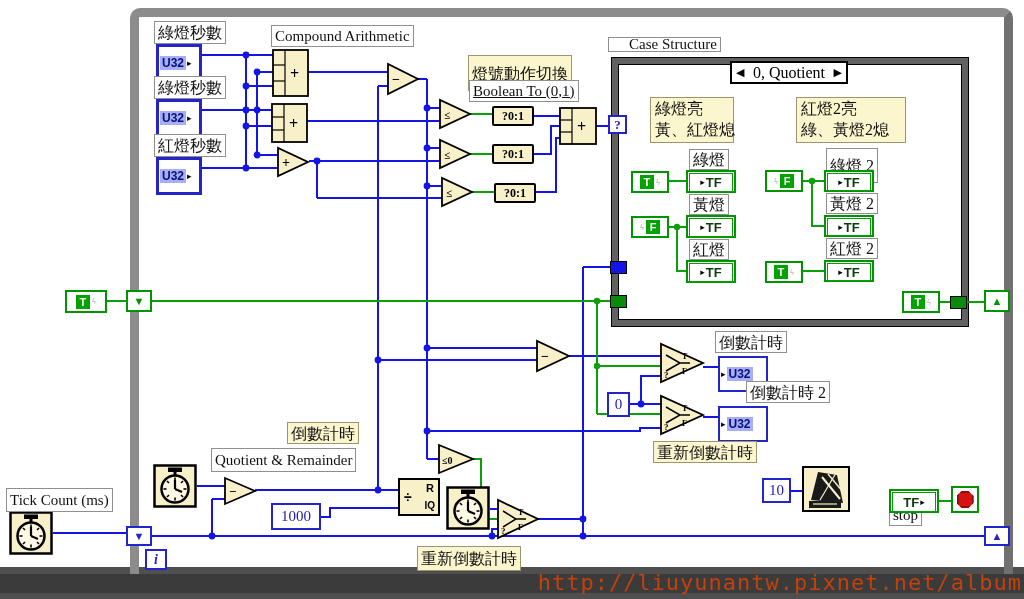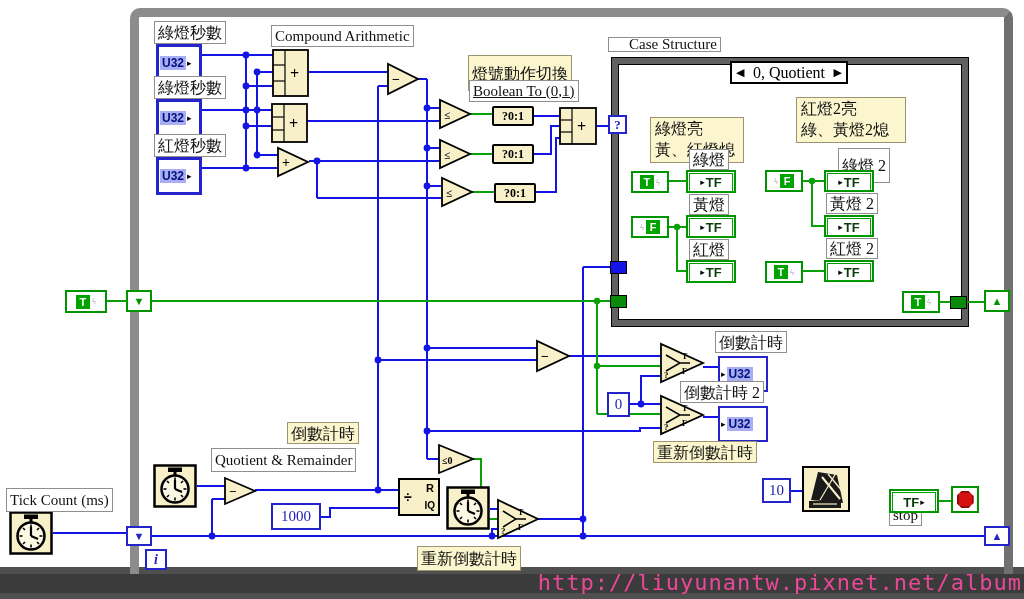--- a/index.html
+++ b/index.html
@@ -48,21 +48,21 @@
   .casesel{background:#fff;border:2px solid #000;display:flex;align-items:center;justify-content:space-between;
            font-size:16px;padding:0 4px;}
   .casesel .nav{font-size:11px;}
   .qr{background:#F7F0C8;border:2px solid #000;}
   .qr span{position:absolute;color:#000;font-family:"Liberation Sans",sans-serif;}
   .stopterm{border:2px solid #009500;background:#fff;display:flex;align-items:center;justify-content:center;}
   .oct{width:17px;height:17px;background:#D51111;box-shadow:inset 0 0 0 2px #8F0F0F;
        clip-path:polygon(30% 0,70% 0,100% 30%,100% 70%,70% 100%,30% 100%,0 70%,0 30%);}
   .band{background:#4F4F4F;}
   .stripe{background:#3B3B3B;}
-  .wm{color:#ec4899;font:22px "DejaVu Sans Mono",monospace;letter-spacing:1px;white-space:nowrap;}
+  .wm{color:#c2410c;font:22px "DejaVu Sans Mono",monospace;letter-spacing:1px;white-space:nowrap;}
   svg text{font-family:"Liberation Serif",serif;}
 </style>
 </head>
 <body>
 
 <div id="canvas">
 
   <div class="abs band" style="left:0;top:567px;width:1024px;height:32px;"></div>
 
   <div class="abs loop" style="left:130px;top:8px;width:883px;height:577px;"></div>
@@ -338,21 +338,21 @@
       <span>?0:1</span>
     </div>
   <div class="abs b01" style="left:494px;top:183px;width:42px;height:20px;">
       <span>?0:1</span>
     </div>
 
   <div class="abs qbox" style="left:608px;top:115px;width:19px;height:19px;">
       <span>?</span>
     </div>
 
-  <div class="abs lbl ylbl cjk two" style="left:650px;top:97px;width:94px;height:46px;padding:0 4px;margin-top:20px;">
+  <div class="abs lbl ylbl cjk two" style="left:650px;top:97px;width:84px;height:46px;padding:0 4px;">
     <span>綠燈亮</span>
       <span>黃、紅燈熄</span>
   </div>
   <div class="abs lbl ylbl cjk two" style="left:796px;top:97px;width:110px;height:46px;padding:0 4px;">
     <span>紅燈2亮</span>
       <span>綠、黃燈2熄</span>
   </div>
 
   <div class="abs lbl cjk" style="left:689px;top:149px;height:21px;">
       <span>綠燈</span>
@@ -383,21 +383,21 @@
   </div>
   <div class="abs bc" style="left:631px;top:171px;width:38px;height:22px;">
     <span class="sq">T</span>
       <span class="mk">ϟ</span>
   </div>
   <div class="abs bc" style="left:631px;top:216px;width:38px;height:22px;">
     <span class="mk">ϟ</span>
       <span class="sq">F</span>
   </div>
 
-  <div class="abs lbl cjk" style="left:826px;top:148px;height:35px;margin-left:12px;">
+  <div class="abs lbl cjk" style="left:826px;top:148px;height:35px;">
       <span>綠燈 2</span>
     </div>
   <div class="abs tf" style="left:824px;top:170px;width:50px;height:22px;">
     <div class="inner">
         <span class="ar">▸</span>
         <span class="txt">TF</span>
       </div>
   </div>
   <div class="abs lbl cjk" style="left:826px;top:193px;height:21px;">
       <span>黃燈 2</span>
@@ -454,21 +454,21 @@
       <span>i</span>
     </div>
 
   <div class="abs lbl cjk" style="left:715px;top:331px;height:22px;">
       <span>倒數計時</span>
     </div>
   <div class="abs u32 ind" style="left:718px;top:356px;width:50px;height:21px;">
     <span class="ar">▸</span>
     <span class="chip">U32</span>
   </div>
-  <div class="abs lbl cjk" style="left:680px;top:381px;height:22px;">
+  <div class="abs lbl cjk" style="left:746px;top:381px;height:22px;">
       <span>倒數計時 2</span>
     </div>
   <div class="abs u32 ind" style="left:718px;top:406px;width:50px;height:21px;">
     <span class="ar">▸</span>
     <span class="chip">U32</span>
   </div>
   <div class="abs num" style="left:607px;top:392px;width:23px;height:25px;">
       <span>0</span>
     </div>
   <div class="abs lbl ylbl cjk" style="left:653px;top:441px;height:22px;">

